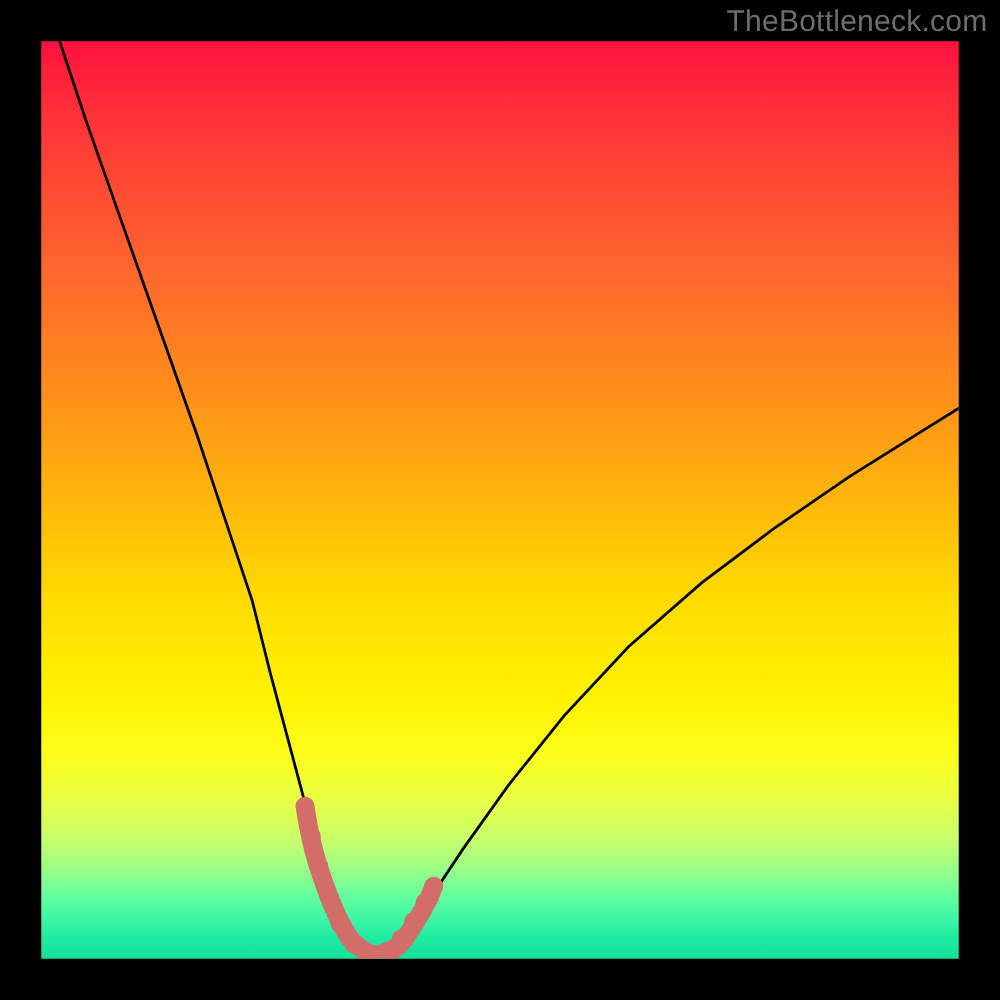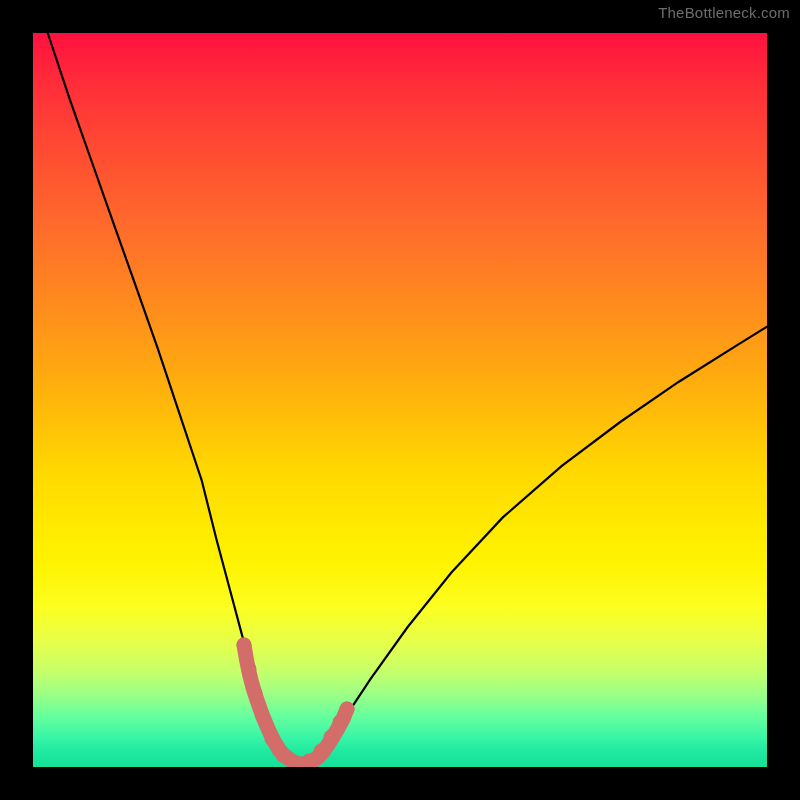--- a/index.html
+++ b/index.html
@@ -17,21 +17,21 @@
     top: 0;
     width: 800px;
     height: 800px;
     background: #000;
   }
   .watermark {
     position: absolute;
     top: 4px;
     right: 10px;
     color: #6d6d6d;
-    font-size: 15px;
+    font-size: 24px;
     font-weight: 500;
     letter-spacing: 0.2px;
     user-select: none;
   }
   .plot {
     position: absolute;
     left: 33px;
     top: 33px;
     width: 734px;
     height: 734px;

